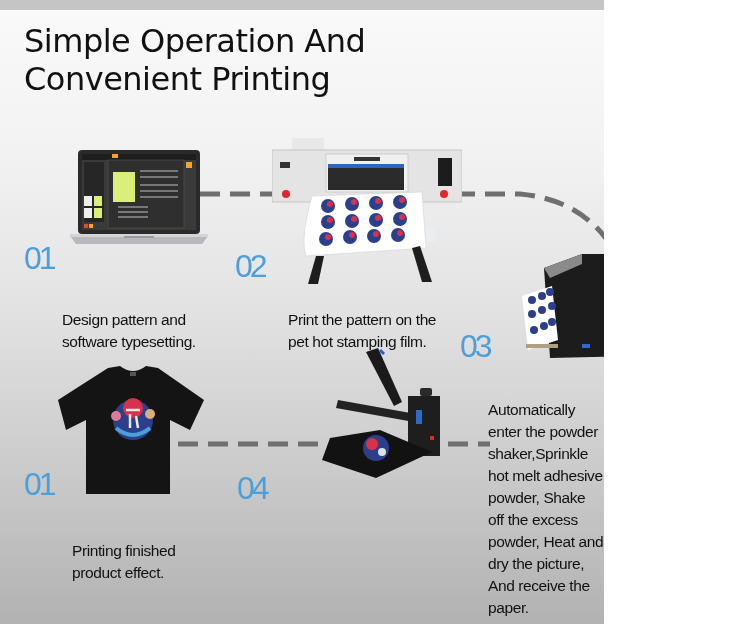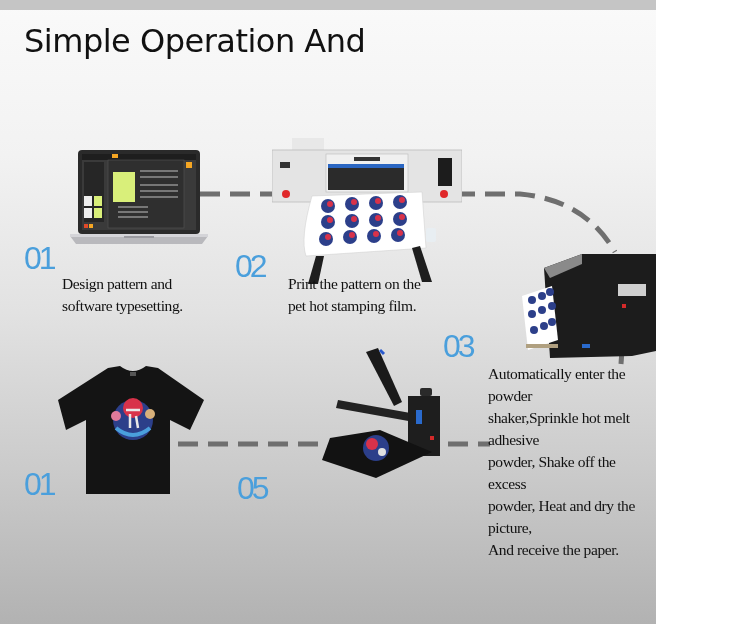--- a/index.html
+++ b/index.html
@@ -1,46 +1,48 @@
 <!DOCTYPE html>
 <html><head>
 <meta charset="utf-8">
 <style>
   html, body { margin: 0; padding: 0; }
   body { width: 750px; height: 624px; overflow: hidden; font-family: "DejaVu Sans", sans-serif; }
   #canvas {
-    position: relative; width: 656px; height: 624px; overflow: hidden;
+    position: relative; width: 604px; height: 624px; overflow: hidden;
     background: linear-gradient(180deg, #fafafa 0%, #f2f2f2 25%, #e2e2e2 50%, #cbcbcb 75%, #b2b2b2 100%);
   }
   .topbar { position: absolute; left: 0; top: 0; width: 750px; height: 10px; background: #c5c5c5; }
   .title {
     position: absolute; left: 24px; top: 22px; margin: 0;
     font-family: "DejaVu Sans", sans-serif; font-weight: normal;
     font-size: 32px; line-height: 38px; color: #111; letter-spacing: -0.5px;
   }
   .num {
     position: absolute; font-family: "Liberation Sans", sans-serif;
     font-size: 32px; line-height: 44px; color: #4a9fdc; letter-spacing: -3px;
   }
   .desc {
-    position: absolute; font-family: Liberation Serif, serif;
+    position: absolute; font-family: Liberation Sans, sans-serif;
     font-size: 15.5px; line-height: 22px; color: #111; letter-spacing: -0.4px;
     white-space: pre-line;
+    margin-top: 36px;
   }
   svg.paths { position: absolute; left: 0; top: 0; }
   .prod { position: absolute; }
 </style>
 </head>
 <body>
 
 <div id="canvas">
   <div class="topbar"></div>
 
   <h1 class="title">
     <span>Simple Operation And</span><br>
+    <span>Convenient Printing</span>
   </h1>
 
   <svg class="paths" width="750" height="624">
     <g stroke="#6f6f6f" stroke-width="5" fill="none" stroke-dasharray="20 10">
       <line x1="200" y1="194" x2="290" y2="194"></line>
       <line x1="412" y1="194" x2="455" y2="194"></line>
       <path d="M455 194 L520 194 Q585 200 615 252"></path>
       <line x1="622" y1="350" x2="621" y2="364"></line>
       <line x1="448" y1="444" x2="490" y2="444"></line>
       <line x1="178" y1="444" x2="322" y2="444"></line>
@@ -172,23 +174,25 @@
   </svg>
 
   <div class="num" style="left:24px;top:236px">01</div>
   <div class="desc" style="left:62px;top:273px">Design pattern and
 software typesetting.</div>
 
   <div class="num" style="left:235px;top:244px">02</div>
   <div class="desc" style="left:288px;top:273px">Print the pattern on the
 pet hot stamping film.</div>
 
-  <div class="num" style="left:443px;top:324px">03</div>
+  <div class="num" style="left:460px;top:324px">03</div>
   <div class="desc" style="left:488px;top:363px">Automatically enter the powder
 shaker,Sprinkle hot melt adhesive
 powder, Shake off the excess
 powder, Heat and dry the picture,
 And receive the paper.</div>
 
-  <div class="num" style="left:237px;top:466px">05</div>
+  <div class="num" style="left:237px;top:466px">04</div>
 
   <div class="num" style="left:24px;top:462px">01</div>
+  <div class="desc" style="left:72px;top:504px">Printing finished
+product effect.</div>
 </div>
 
 </body></html>

